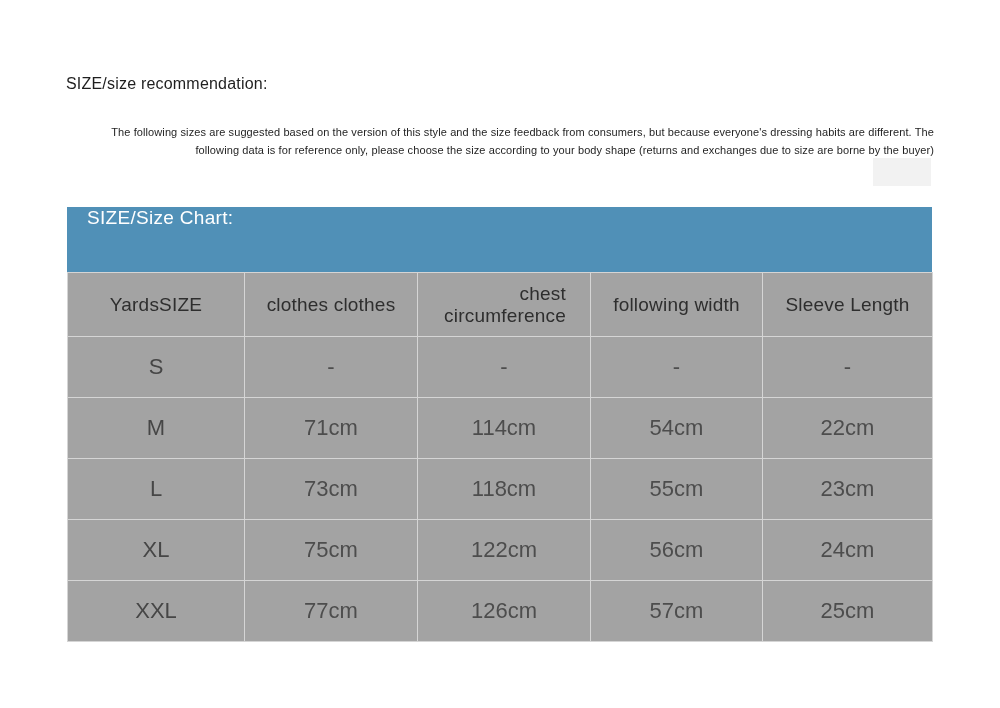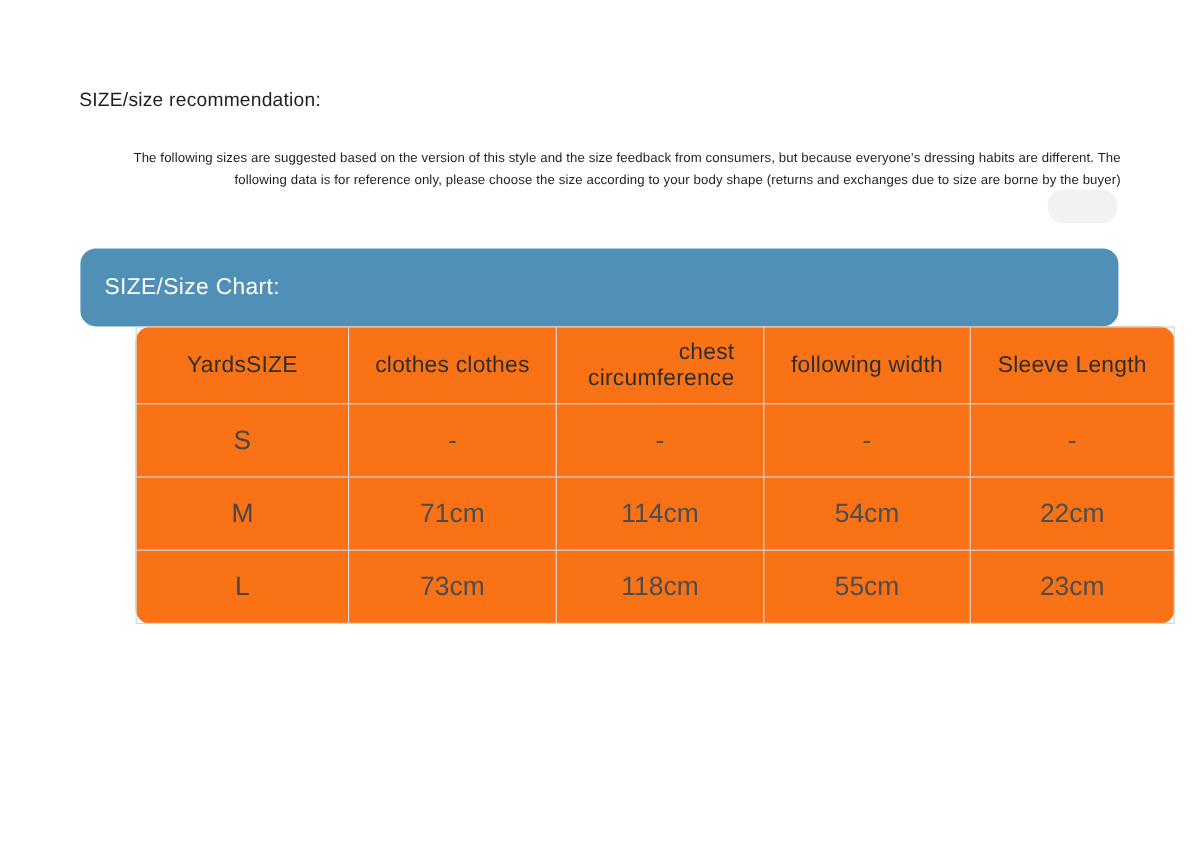--- a/index.html
+++ b/index.html
@@ -1,15 +1,15 @@
 <!DOCTYPE html>
 <html><head>
 <meta charset="utf-8">
 <style>
-  * { margin: 0; padding: 0; box-sizing: border-box; border-radius: 13px; }
+  * { margin: 0; padding: 0; box-sizing: border-box; }
   html, body { background: #ffffff; }
   body {
     font-family: "Liberation Sans", "DejaVu Sans", sans-serif;
     color: #222222;
   }
   .screen {
     position: relative;
     width: 1000px;
     height: 708px;
     background: #ffffff;
@@ -52,32 +52,30 @@
     top: 207px;
     width: 865px;
   }
 
   .chart-banner {
     width: 865px;
     height: 65px;
     background: #5090B7;
     color: #ffffff;
     display: flex;
-    align-items: center;
     padding-left: 20px;
     font-size: 19px;
     letter-spacing: 0.3px;
   }
 
   table.size-table {
     width: 865px;
     border-collapse: collapse;
     table-layout: fixed;
-    background: #f97316;
-    margin-left: 46px;
+    background: #a3a3a3;
   }
   .size-table col.c0 { width: 177px; }
   .size-table col.c1 { width: 173px; }
   .size-table col.c2 { width: 173px; }
   .size-table col.c3 { width: 172px; }
   .size-table col.c4 { width: 170px; }
 
   .size-table th, .size-table td {
     border: 1px solid #d5d5d5;
     text-align: center;
@@ -161,18 +159,32 @@
             <td>54cm</td>
             <td>22cm</td>
           </tr>
           <tr>
             <td class="size-cell">L</td>
             <td>73cm</td>
             <td>118cm</td>
             <td>55cm</td>
             <td>23cm</td>
           </tr>
+          <tr>
+            <td class="size-cell">XL</td>
+            <td>75cm</td>
+            <td>122cm</td>
+            <td>56cm</td>
+            <td>24cm</td>
+          </tr>
+          <tr>
+            <td class="size-cell">XXL</td>
+            <td>77cm</td>
+            <td>126cm</td>
+            <td>57cm</td>
+            <td>25cm</td>
+          </tr>
         </tbody>
     </table>
 
   </div>
 
 </div>
 
 </body></html>

